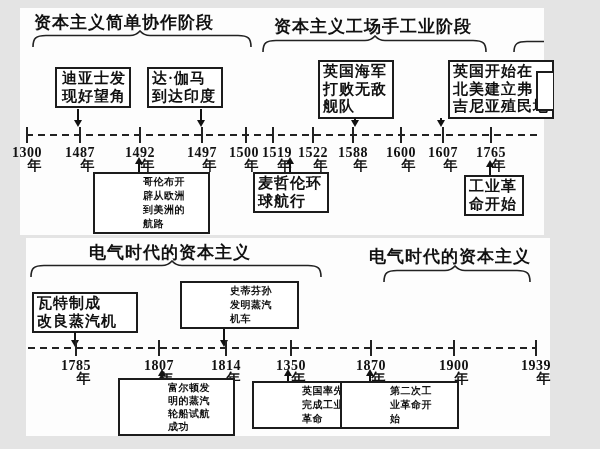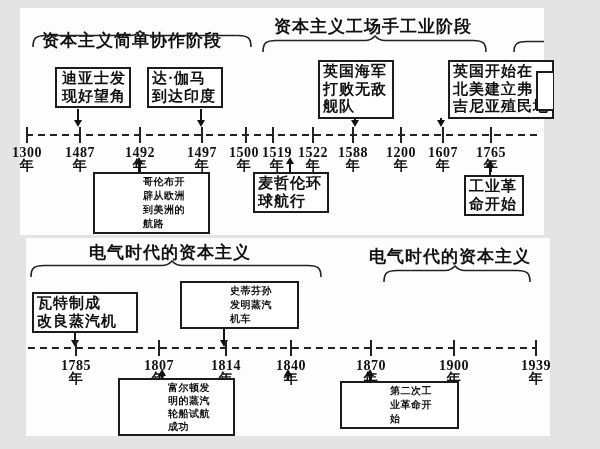--- a/index.html
+++ b/index.html
@@ -6,35 +6,35 @@
   #page{position:relative;width:600px;height:449px;background:#e4e4e4;overflow:hidden;
         font-family:"Liberation Serif","DejaVu Serif",serif;color:#111;}
   .panel{position:absolute;background:#fdfdfd;}
   .stage{position:absolute;font-weight:700;font-size:17px;letter-spacing:1px;text-align:center;white-space:nowrap;}
   .brace{position:absolute;}
   .box{position:absolute;background:#fff;border:2px solid #1c1c1c;padding:1px 3px;
        font-weight:700;font-size:15px;line-height:17.5px;letter-spacing:1px;white-space:pre-line;}
   .box.lh14{font-size:10px;line-height:14px;letter-spacing:0.5px;padding-left:48px;}
   .tline{position:absolute;height:2px;background:repeating-linear-gradient(to right,#222 0 7px,transparent 7px 12px);}
   .tick{position:absolute;width:2px;height:16px;background:#222;}
-  .yr{position:absolute;transform:translateX(-50%);text-align:center;font-weight:700;
+  .yr{position:absolute;transform:translateX(-50%);text-align:right;font-weight:700;
       font-size:14px;line-height:13px;letter-spacing:0.5px;white-space:nowrap;}
   .stem{position:absolute;width:2px;background:#111;}
   .ah-d{position:absolute;width:0;height:0;border-left:4px solid transparent;border-right:4px solid transparent;border-top:7px solid #111;}
   .ah-u{position:absolute;width:0;height:0;border-left:4px solid transparent;border-right:4px solid transparent;border-bottom:7px solid #111;}
   svg path{fill:none;stroke:#222;stroke-width:1.6;}
 </style>
 </head>
 <body>
 
 <div id="page">
 
   <div class="panel" style="left:20px;top:8px;width:524px;height:227px;"></div>
 
-  <div class="stage" style="left:32px;top:11px;width:200px;margin-top:18px;">资本主义简单协作阶段</div>
+  <div class="stage" style="left:24px;top:11px;width:200px;">资本主义简单协作阶段</div>
   <svg class="brace" style="left:32px;top:30px;" width="220" height="18">
     <path d="M1 17 C1 8 4 5.5 14 5.5 L98 5.5 Q104 5.5 108 1 Q112 5.5 118 5.5 L206 5.5 C216 5.5 219 8 219 17"></path>
   </svg>
 
   <div class="stage" style="left:258px;top:15px;width:230px;">资本主义工场手工业阶段</div>
   <svg class="brace" style="left:262px;top:35px;" width="225" height="18">
     <path d="M1 17 C1 8 4 5.5 14 5.5 L103 5.5 Q109 5.5 113 1 Q117 5.5 123 5.5 L211 5.5 C221 5.5 224 8 224 17"></path>
   </svg>
   <svg class="brace" style="left:513px;top:37px;" width="31" height="16">
     <path d="M1 15 C1 7 4 4.5 14 4.5 L31 4.5"></path>
@@ -100,21 +100,21 @@
     </div>
   <div class="yr" style="left:313px;top:146px;">
       <div>1522</div>
       <div>年</div>
     </div>
   <div class="yr" style="left:353px;top:146px;">
       <div>1588</div>
       <div>年</div>
     </div>
   <div class="yr" style="left:401px;top:146px;">
-      <div>1200</div>
+      <div>1600</div>
       <div>年</div>
     </div>
   <div class="yr" style="left:443px;top:146px;">
       <div>1607</div>
       <div>年</div>
     </div>
   <div class="yr" style="left:491px;top:146px;">
       <div>1765</div>
       <div>年</div>
     </div>
@@ -173,21 +173,21 @@
     </div>
   <div class="yr" style="left:159px;top:359px;">
       <div>1807</div>
       <div>年</div>
     </div>
   <div class="yr" style="left:226px;top:359px;">
       <div>1814</div>
       <div>年</div>
     </div>
   <div class="yr" style="left:291px;top:359px;">
-      <div>1840</div>
+      <div>1350</div>
       <div>年</div>
     </div>
   <div class="yr" style="left:371px;top:359px;">
       <div>1870</div>
       <div>年</div>
     </div>
   <div class="yr" style="left:454px;top:359px;">
       <div>1900</div>
       <div>年</div>
     </div>
@@ -200,17 +200,20 @@
   <div class="stem" style="left:161px;top:375px;height:6px;"></div>
   <div class="ah-u" style="left:284px;top:369px;"></div>
   <div class="stem" style="left:287px;top:375px;height:6px;"></div>
   <div class="ah-u" style="left:366px;top:369px;"></div>
   <div class="stem" style="left:369px;top:375px;height:6px;"></div>
 
   <div class="box lh14" style="left:118px;top:378px;width:62px;line-height:13px;">富尔顿发
 明的蒸汽
 轮船试航
 成功</div>
+  <div class="box lh14" style="left:252px;top:381px;width:64px;">英国率先
+完成工业
+革命</div>
   <div class="box lh14" style="left:340px;top:381px;width:64px;">第二次工
 业革命开
 始</div>
 
 </div>
 
 </body></html>

